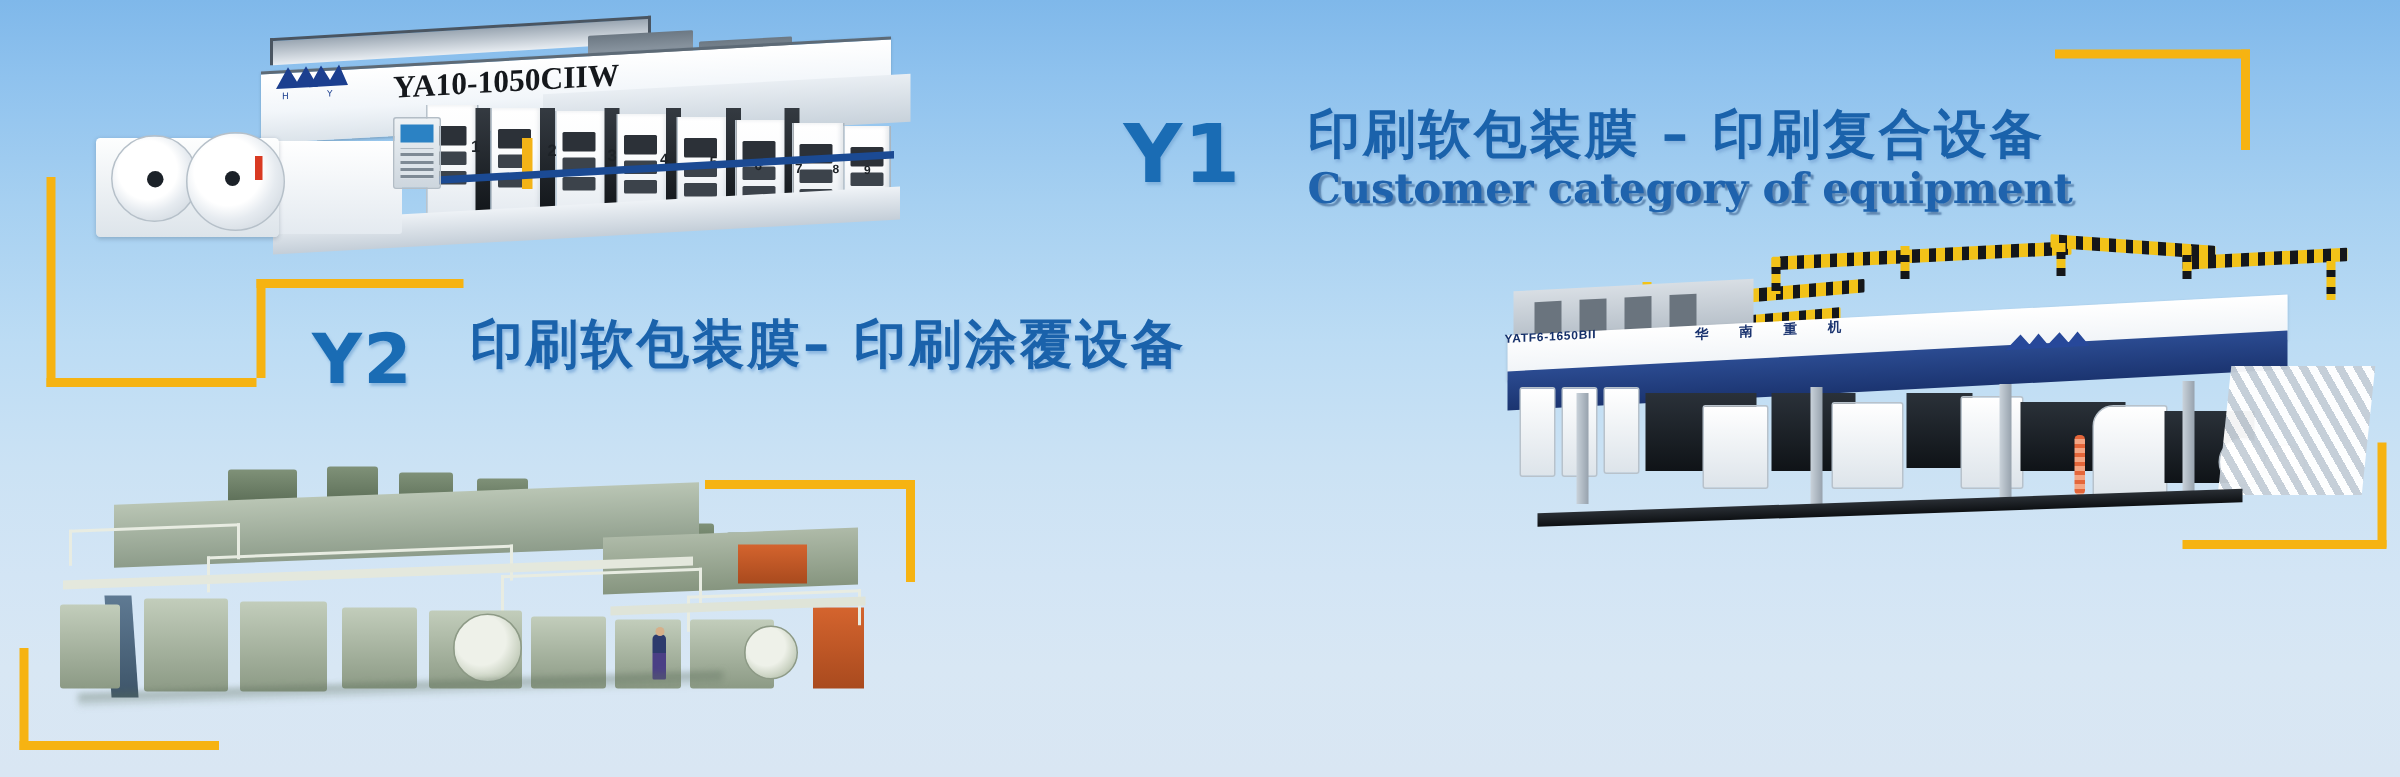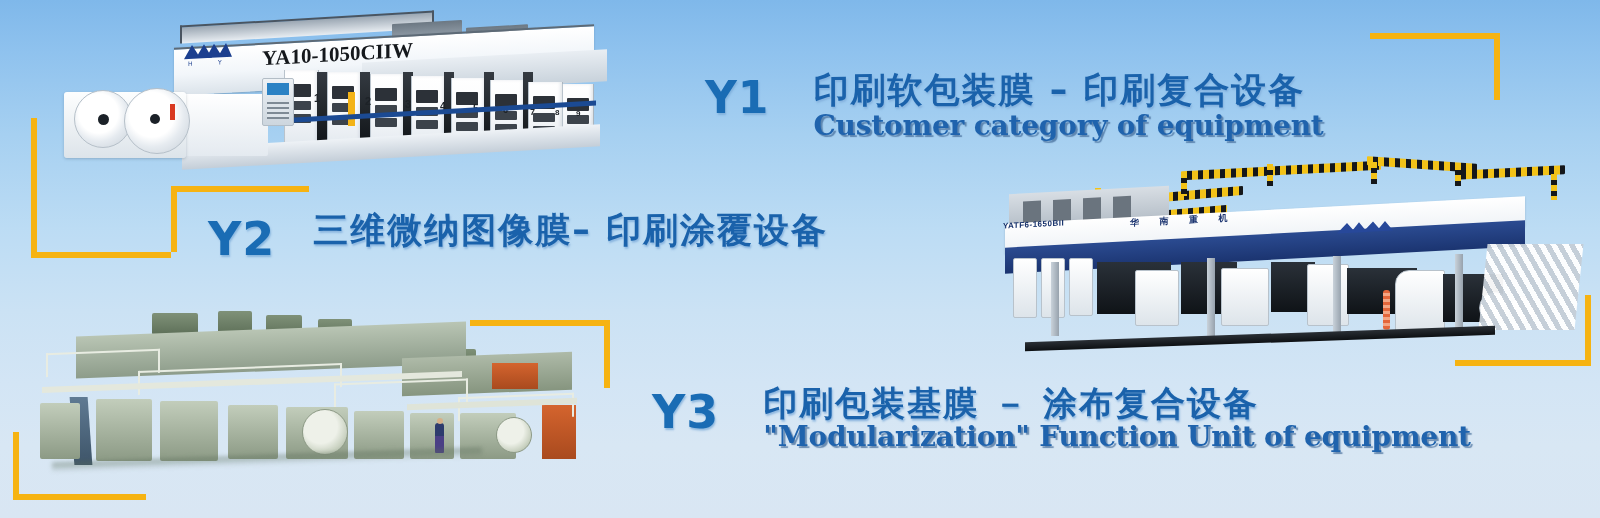--- a/index.html
+++ b/index.html
@@ -497,35 +497,28 @@
     <div class="drum" style="left:280px;top:104px;width:44px;height:44px;"></div>
     <div class="mach" style="left:332px;top:106px;width:50px;height:48px;"></div>
     <div class="mach" style="left:388px;top:108px;width:44px;height:46px;"></div>
     <div class="mach" style="left:438px;top:108px;width:56px;height:46px;"></div>
     <div class="drum" style="left:474px;top:112px;width:34px;height:34px;"></div>
     <div class="worker"></div>
     <div class="shadow"></div>
   </div>
 
   <div class="row" style="left:705px;top:72px;">
-    <div class="ycode" style="font-size:44px;margin-top:4px;">Y1</div>
+    <div class="ycode" style="font-size:54px;margin-top:4px;margin-left:44px;">Y1</div>
     <div class="txtwrap" style="margin-left:44px;">
       <div class="cn" style="font-size:35px;">印刷软包装膜 – 印刷复合设备</div>
       <div class="en" style="font-size:28px;margin-top:2px;">Customer category of equipment</div>
     </div>
   </div>
 
   <div class="row" style="left:208px;top:212px;">
     <div class="ycode" style="font-size:46px;margin-top:4px;">Y2</div>
     <div class="txtwrap" style="margin-left:38px;">
-      <div class="cn" style="font-size:35px;">三维微纳图像膜– 印刷涂覆设备</div>
+      <div class="cn" style="font-size:35px;">印刷软包装膜– 印刷涂覆设备</div>
     </div>
   </div>
 
-  <div class="row" style="left:652px;top:385px;">
-    <div class="ycode" style="font-size:46px;margin-top:4px;">Y3</div>
-    <div class="txtwrap" style="margin-left:44px;">
-      <div class="cn" style="font-size:34px;">印刷包装基膜 －  涂布复合设备</div>
-      <div class="en" style="font-size:28px;margin-top:1px;">"Modularization" Function Unit of equipment</div>
-    </div>
-  </div>
 
 </div>
 
 </body></html>

